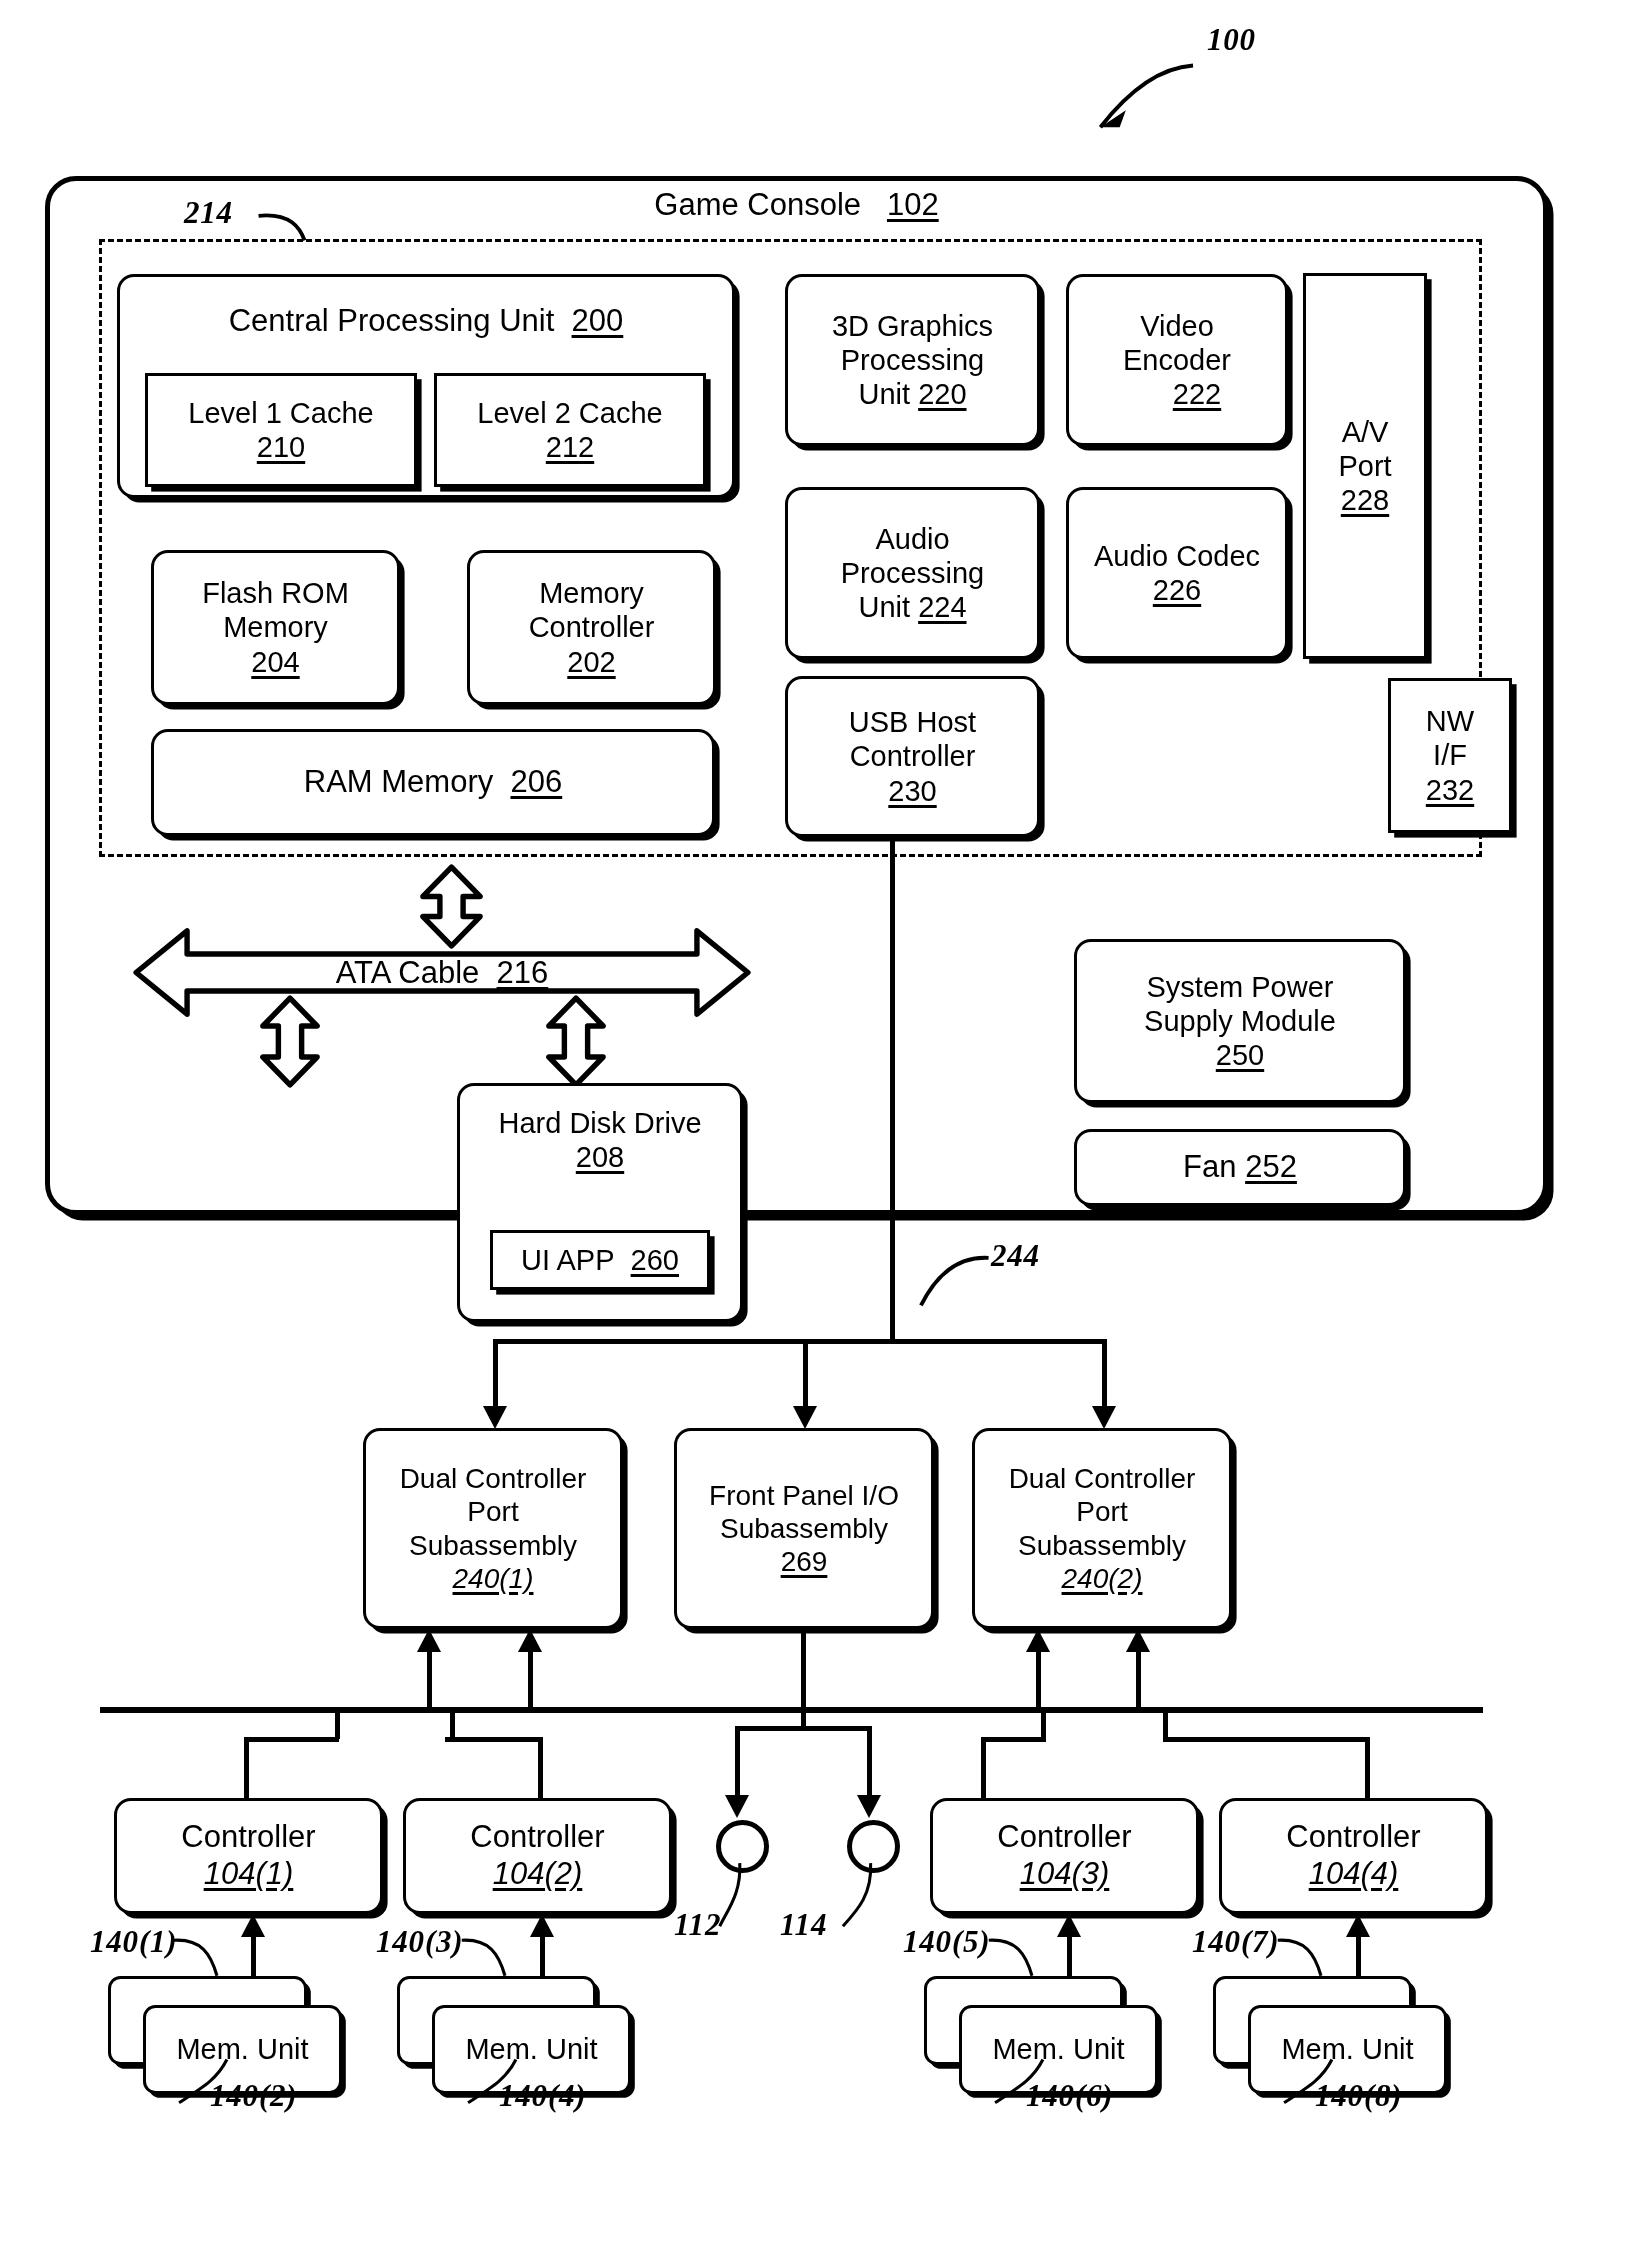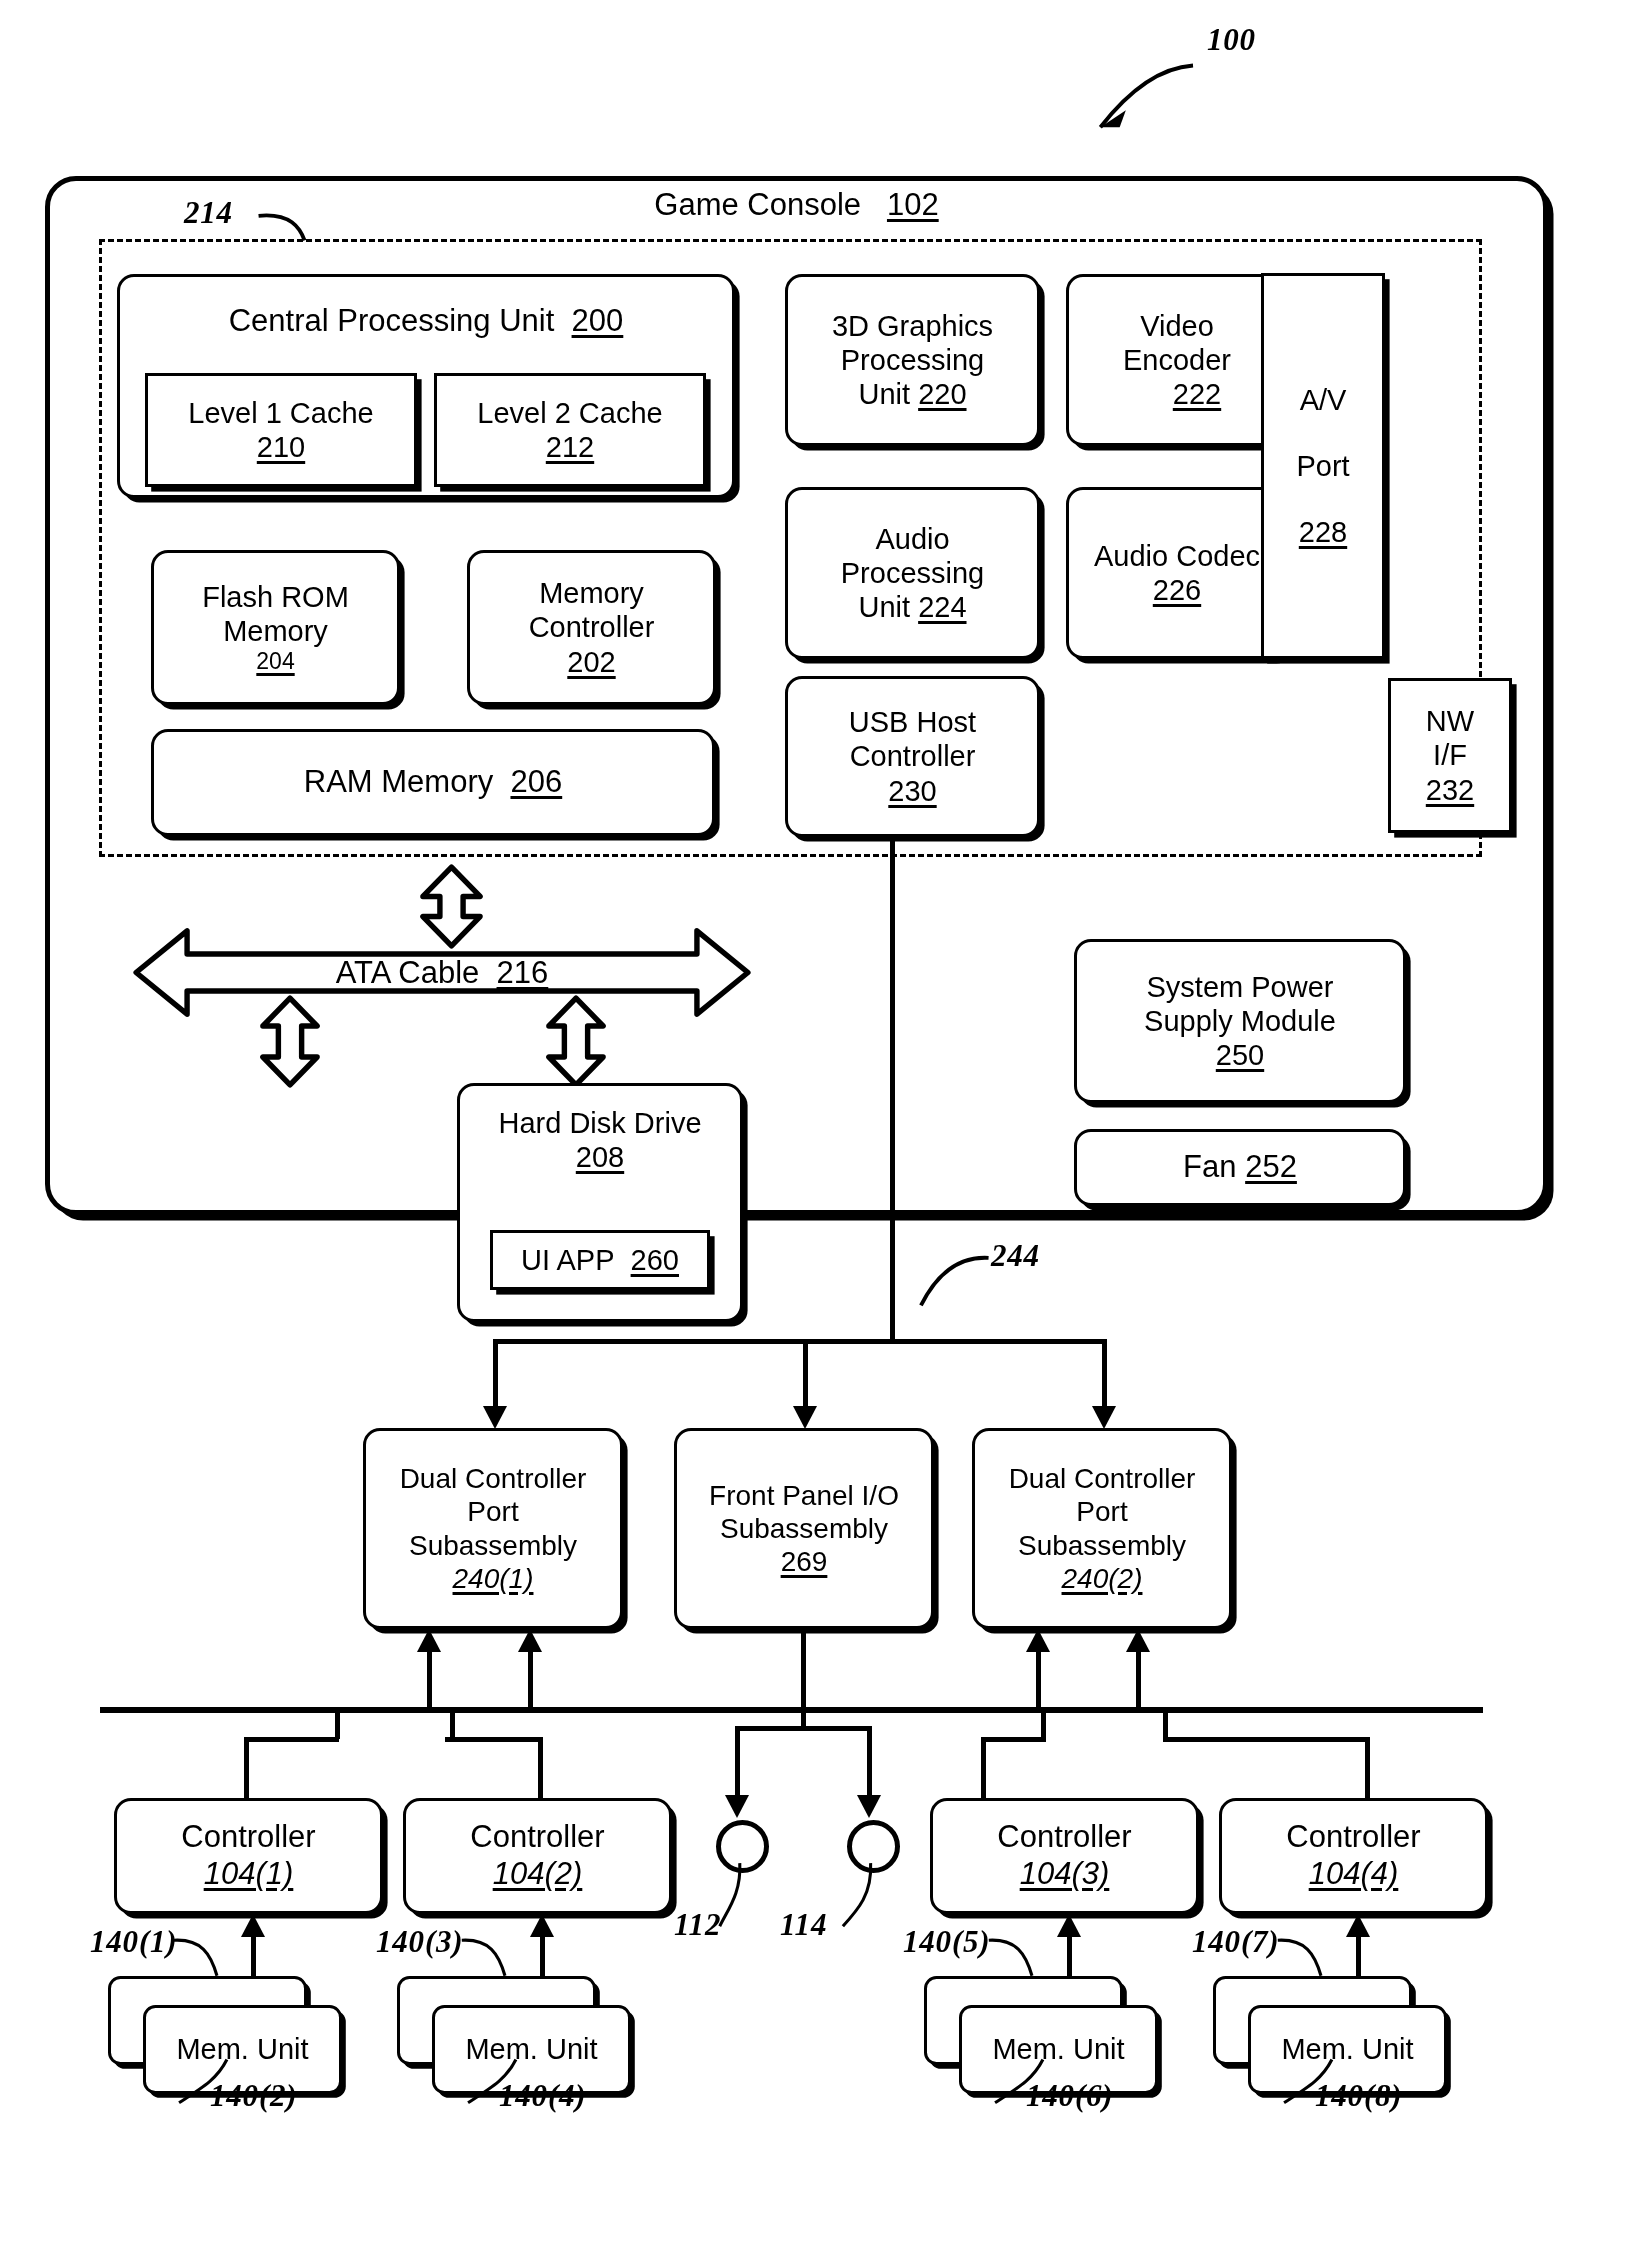--- a/index.html
+++ b/index.html
@@ -97,21 +97,21 @@
     <span class="ln ref" style="font-size:29px;">210</span>
   </div>
   <div class="box sq" style="left:434px;top:373px;width:272px;height:114px;">
     <span class="ln" style="font-size:29px;">Level 2 Cache</span>
     <span class="ln ref" style="font-size:29px;">212</span>
   </div>
 
   <div class="box rnd" style="left:151px;top:550px;width:249px;height:155px;">
     <span class="ln" style="font-size:29px;">Flash ROM</span>
     <span class="ln" style="font-size:29px;">Memory</span>
-    <span class="ln ref" style="font-size:23px;text-align:right;">204</span>
+    <span class="ln ref" style="font-size:29px;text-align:right;">204</span>
   </div>
   <div class="box rnd" style="left:467px;top:550px;width:249px;height:155px;">
     <span class="ln" style="font-size:29px;">Memory</span>
     <span class="ln" style="font-size:29px;">Controller</span>
     <span class="ln ref" style="font-size:29px;">202</span>
   </div>
 
   <div class="box rnd" style="left:151px;top:729px;width:564px;height:107px;">
     <span class="ln" style="font-size:31px;">
       <span>RAM Memory</span>&nbsp;&nbsp;<span class="inline-ref">206</span>
@@ -135,21 +135,21 @@
     <span class="ln" style="font-size:29px;">Processing</span>
     <span class="ln" style="font-size:29px;">
       <span>Unit</span>&nbsp;<span class="inline-ref">224</span>
     </span>
   </div>
   <div class="box rnd" style="left:1066px;top:487px;width:222px;height:172px;">
     <span class="ln" style="font-size:29px;">Audio Codec</span>
     <span class="ln ref" style="font-size:29px;">226</span>
   </div>
 
-  <div class="box sq" style="left:1261px;top:273px;width:124px;height:386px;gap:32px;">
+  <div class="box sq" style="left:1303px;top:273px;width:124px;height:386px;">
     <span class="ln" style="font-size:29px;">A/V</span>
     <span class="ln" style="font-size:29px;">Port</span>
     <span class="ln ref" style="font-size:29px;">228</span>
   </div>
   <div class="box sq" style="left:1388px;top:678px;width:124px;height:155px;">
     <span class="ln" style="font-size:29px;">NW</span>
     <span class="ln" style="font-size:29px;">I/F</span>
     <span class="ln ref" style="font-size:29px;">232</span>
   </div>
 

